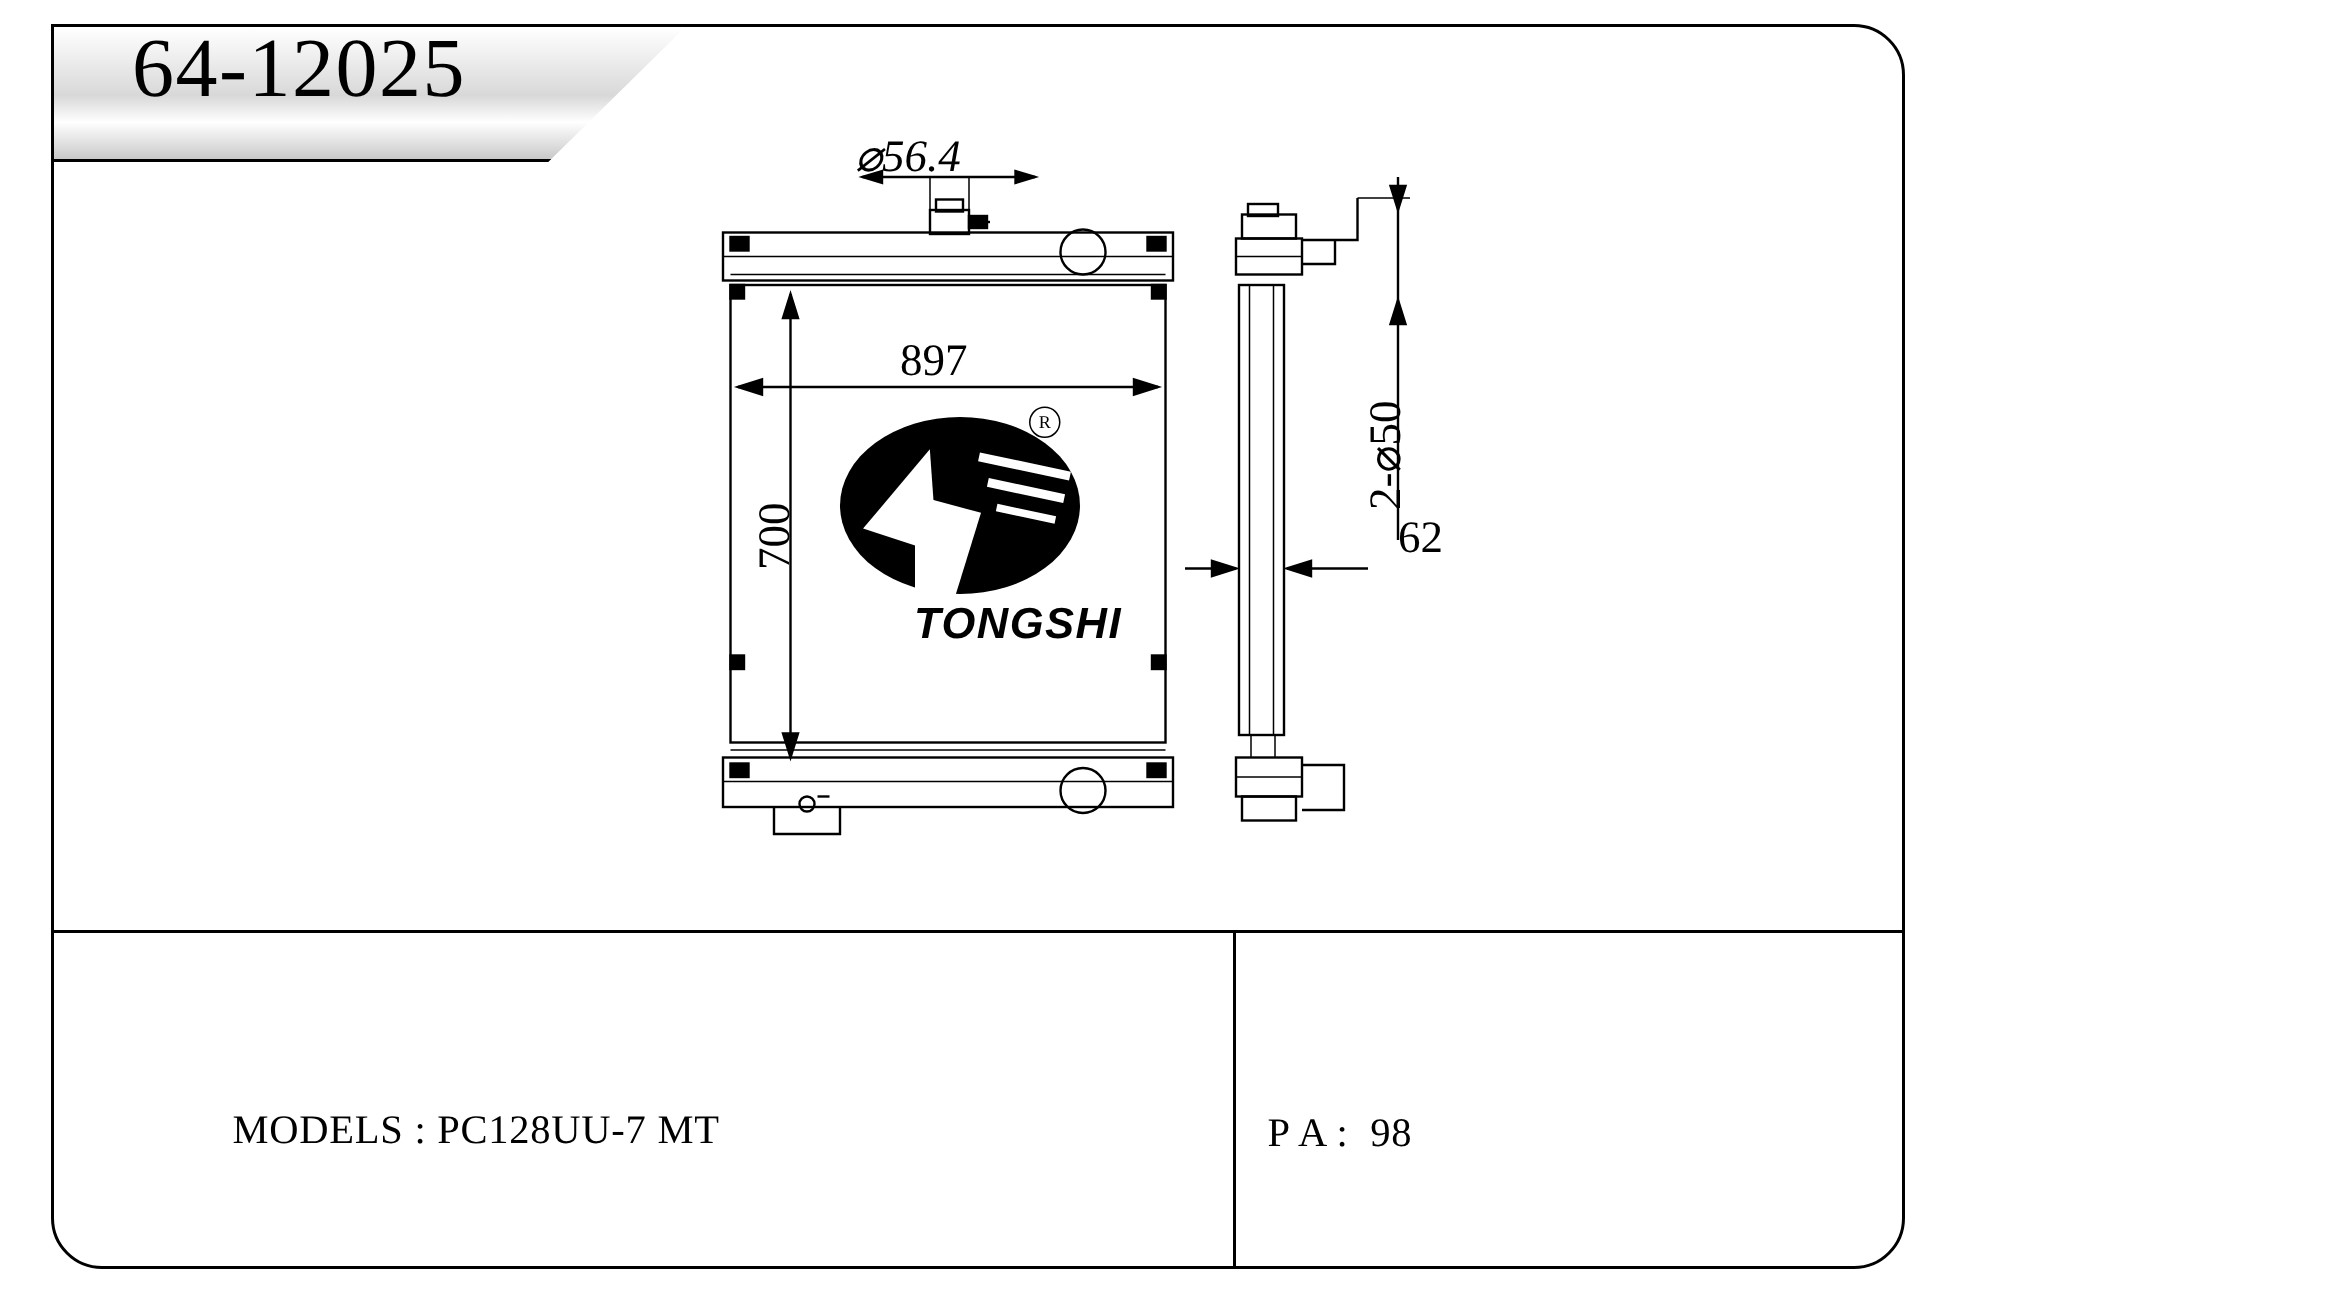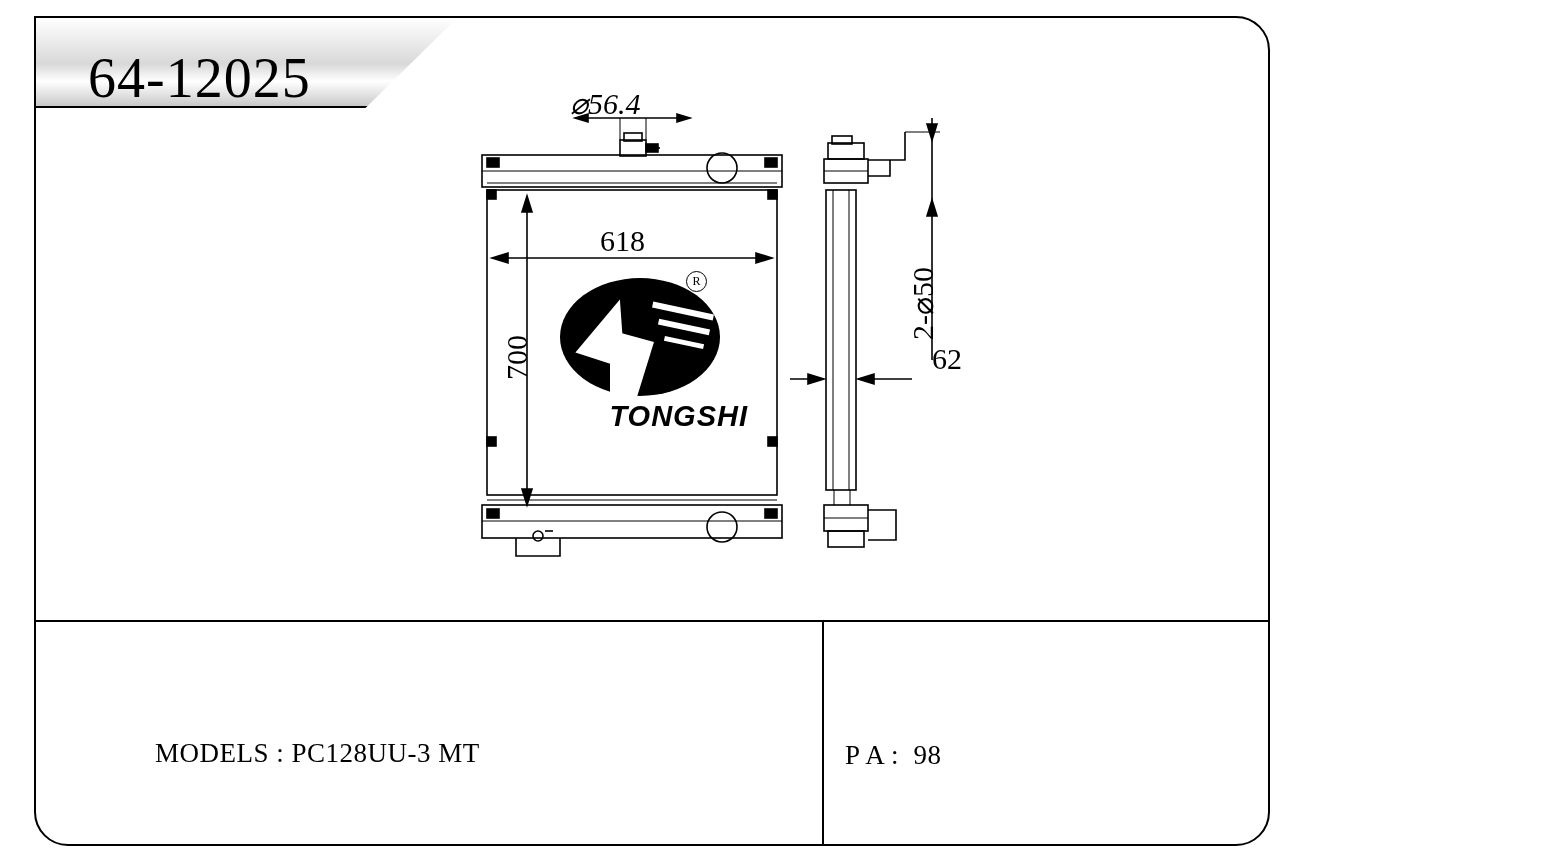--- a/index.html
+++ b/index.html
@@ -19,21 +19,21 @@
   .vdivider{
     position:absolute;left:822px;top:622px;width:0;height:224px;border-left:2px solid #000;
   }
 
   
   .tag{
     position:absolute;left:34px;top:16px;width:425px;height:92px;
     background:linear-gradient(180deg,#ffffff 0%,#f2f2f2 18%,#d8d8d8 52%,#ffffff 72%,#c9c9c9 100%);
     border:2px solid #000;box-sizing:border-box;
     clip-path:polygon(0 0,100% 0,78% 100%,0 100%);
-    display:flex;align-items:flex-end;
+    display:flex;align-items:flex-start;
   }
   .tag .num{
     font-size:56px;letter-spacing:1px;margin-left:52px;line-height:1;
     font-family:"Liberation Serif",serif;
   }
 
   
   .info{position:absolute;font-size:27px;letter-spacing:.5px;line-height:46px;white-space:pre;}
   .info-left{left:155px;top:638px;}
   .info-right{left:845px;top:640px;}
@@ -170,40 +170,40 @@
       <line x1="905" y1="132" x2="940" y2="132" stroke-width="1"></line>
 
       <line x1="790" y1="379" x2="824" y2="379"></line>
       <polygon points="824,379 808,374 808,384" fill="#000"></polygon>
       <line x1="858" y1="379" x2="912" y2="379"></line>
       <polygon points="858,379 874,374 874,384" fill="#000"></polygon>
     </g>
   </svg>
 
   <div class="dimtxt" style="left:570px;top:86px;font-style:italic;">⌀56.4</div>
-  <div class="dimtxt" style="left:600px;top:224px;">618</div>
+  <div class="dimtxt" style="left:600px;top:224px;">897</div>
   <div class="dimtxt rot" style="left:500px;top:380px;">700</div>
   <div class="dimtxt rot" style="left:905px;top:340px;">2-⌀50</div>
   <div class="dimtxt" style="left:920px;top:342px;margin-left:12px;">62</div>
 
   <div class="logo">
     <div class="ell"></div>
     <div class="cut1"></div>
     <div class="cut2"></div>
     <div class="streak"></div>
     <div class="streak2"></div>
     <div class="streak3"></div>
     <div class="reg">
       <span class="circle">R</span>
     </div>
     <div class="word">TONGSHI</div>
   </div>
 
   <div class="info info-left">
-    <div>MODELS : PC128UU-3 MT</div>
+    <div>MODELS : PC128UU-7 MT</div>
     
     
     
   </div>
 
   <div class="info info-right">
     <div>P A :  98</div>
     
     
     

